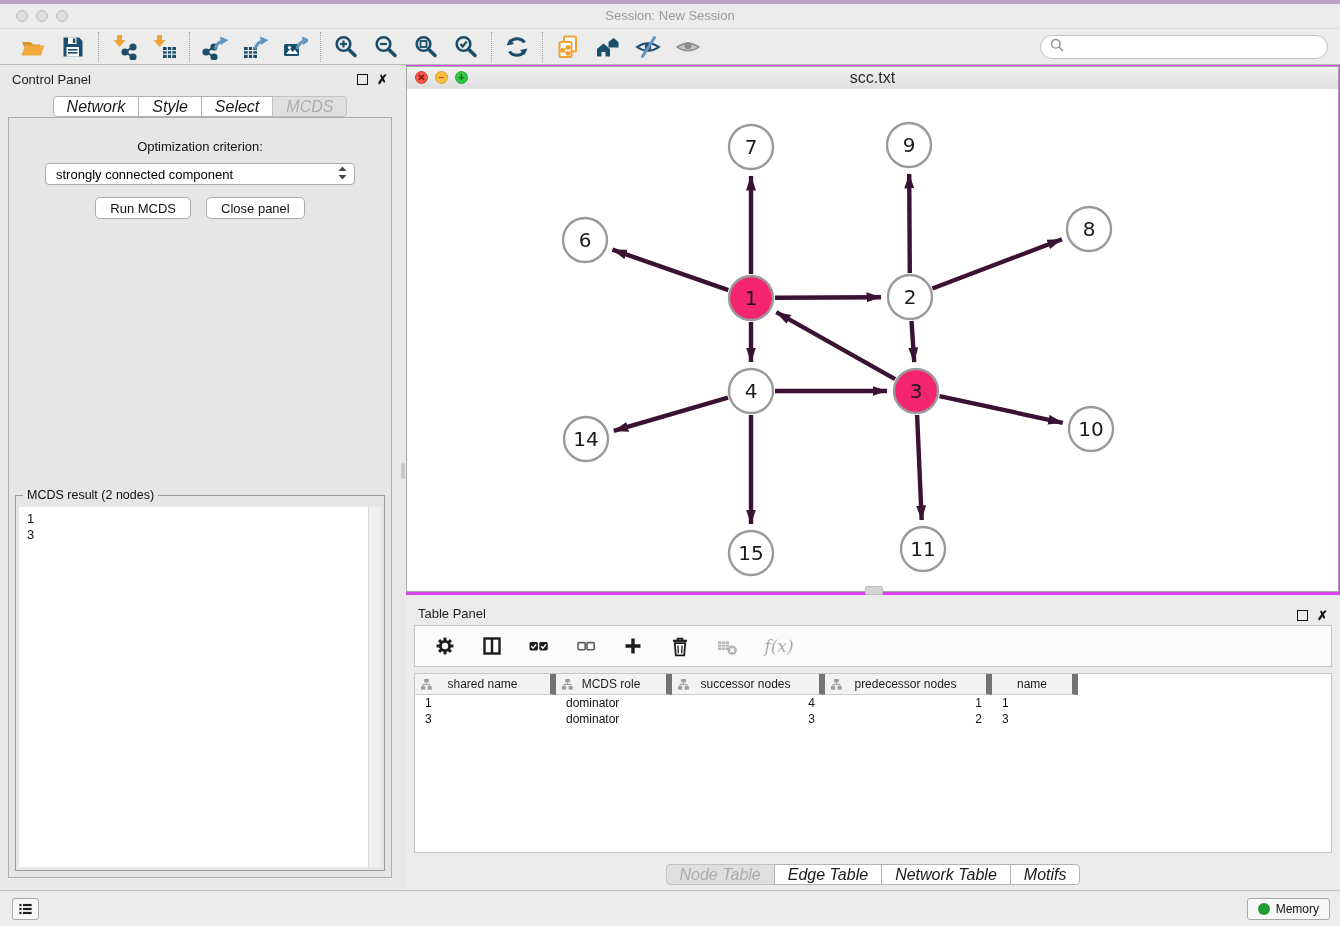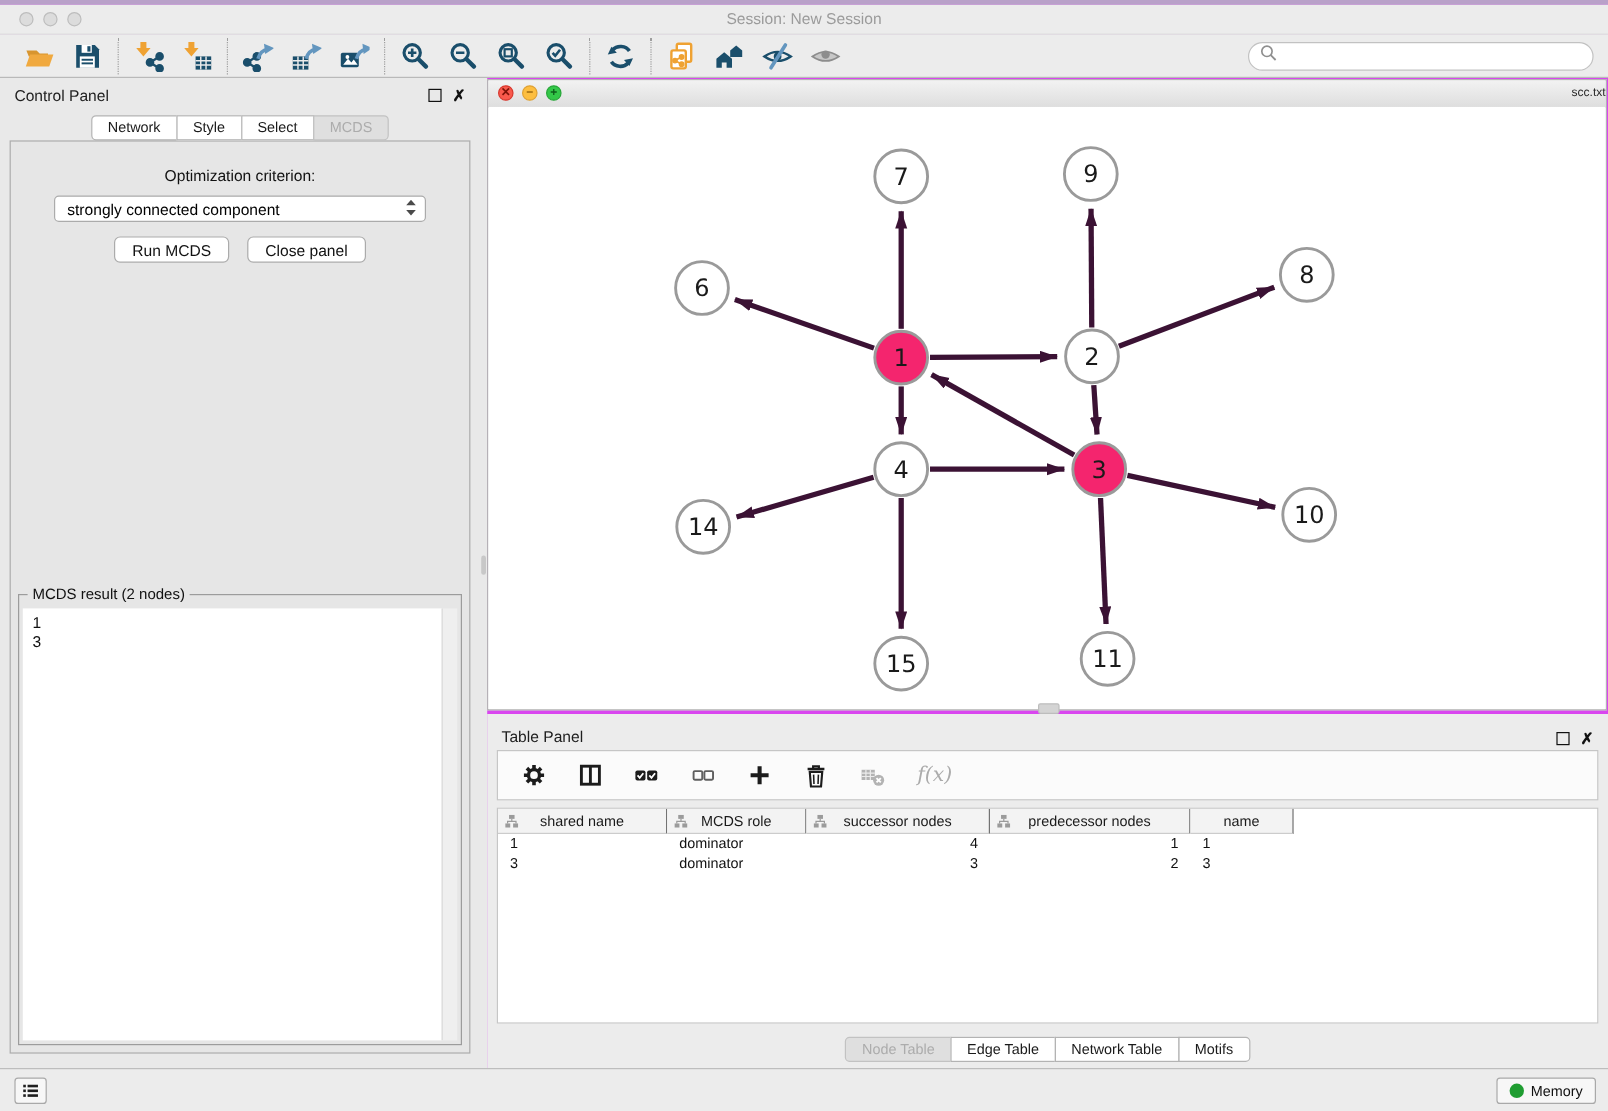--- a/index.html
+++ b/index.html
@@ -17,21 +17,21 @@
   .tb-btn{width:28px;height:28px;display:flex;align-items:center;justify-content:center;}
   .search-box{margin-left:auto;margin-right:4px;width:288px;height:24px;border:1px solid #C2C2C2;border-radius:13px;background:#FFF;display:flex;align-items:center;padding:0 9px;gap:6px;box-sizing:border-box;}
   .search-box input{border:none;outline:none;flex:1;font-size:13px;background:transparent;font-family:"Liberation Sans",sans-serif;}
   
   .control-panel{position:absolute;left:0;top:65px;width:400px;bottom:36px;background:#E9E9E9;}
   .cp-header{height:28px;display:flex;align-items:center;padding:0 12px;font-size:13px;color:#1E1E1E;}
   .panel-icons{margin-left:auto;display:flex;gap:9px;align-items:center;}
   .float-icon{width:9px;height:9px;border:1.6px solid #111;display:inline-block;}
   .close-icon{font-size:13px;font-weight:bold;color:#111;line-height:11px;}
   .cp-tabs{position:absolute;top:31px;left:0;right:0;display:flex;justify-content:center;z-index:2;}
-  .tab{border:1px solid #B3B3B3;background:#FFF;color:#1A1A1A;padding:2px 13px;font-size:12px;margin-left:-1px;line-height:15px;white-space:nowrap;}
+  .tab{border:1px solid #B3B3B3;background:#FFF;color:#1A1A1A;padding:2px 13px;font-size:16px;margin-left:-1px;line-height:15px;white-space:nowrap;font-style:italic;}
   .tab:first-child{border-radius:4px 0 0 4px;margin-left:0;}
   .tab:last-child{border-radius:0 4px 4px 0;}
   .tab.selected{background:#DFDFDF;color:#ACACAC;border-color:#C2C2C2;}
   .cp-content{position:absolute;left:8px;right:8px;top:52px;bottom:12px;background:#E6E6E6;border:1px solid #ADADAD;}
   .opt-label{margin-top:21px;text-align:center;font-size:13px;color:#111;}
   .criterion-select{margin:9px auto 0;width:310px;height:22px;background:#FFF;border:1px solid #ABABAB;border-radius:4px;display:flex;align-items:center;padding:0 6px 0 10px;font-size:13px;box-sizing:border-box;}
   .criterion-select .spin{margin-left:auto;}
   .btn-row{display:flex;justify-content:center;gap:15px;margin-top:12px;}
   .btn{height:22px;background:#FFF;border:1px solid #ABABAB;border-radius:5px;font-size:13px;padding:0 14px;display:flex;align-items:center;color:#111;}
   .result-fieldset{position:absolute;left:6px;right:6px;top:377px;bottom:6px;border:1px solid #9C9C9C;}
@@ -42,32 +42,32 @@
   .v-splitter{position:absolute;left:400px;top:65px;width:6px;bottom:36px;background:#E9E9E9;}
   .v-splitter .grip{position:absolute;top:398px;left:1px;width:4px;height:16px;background:#C8C8C8;border-radius:2px;}
   
   .network-window{position:absolute;left:406px;top:66px;width:933px;height:526px;background:#FFF;border:1px solid #A6A6A6;box-sizing:border-box;}
   .nw-titlebar{position:relative;height:22px;background:linear-gradient(#F2F2F2,#DEDEDE);border-bottom:1px solid #ABABAB;}
   .nw-traffic{position:absolute;left:8px;top:4px;display:flex;gap:7px;z-index:2;}
   .light{width:13px;height:13px;border-radius:50%;font-size:10px;line-height:12px;text-align:center;font-weight:bold;box-sizing:border-box;}
   .light.red{background:#F95A4D;border:1px solid #D8382E;color:#7E1208;}
   .light.yellow{background:#FDBE40;border:1px solid #DFA133;color:#92610D;}
   .light.green{background:#33C748;border:1px solid #27A638;color:#0E5E1B;}
-  .nw-title{text-align:right;line-height:21px;font-size:10px;color:#2A2A2A;}
+  .nw-title{text-align:center;line-height:21px;font-size:16px;color:#2A2A2A;}
   .nw-canvas{position:absolute;top:22px;left:0;right:0;bottom:0;background:#FFF;}
   .nw-grip{position:absolute;bottom:-4px;left:calc(50% - 8px);width:16px;height:7px;background:#D4D4D4;border:1px solid #BDBDBD;border-radius:2px;}
   
   .table-panel{position:absolute;left:406px;top:595px;right:0;bottom:36px;background:#ECECEC;}
   .tp-header{height:26px;display:flex;align-items:flex-end;padding:0 12px;font-size:13px;color:#1E1E1E;}
   .tp-toolbar{position:absolute;left:8px;right:8px;top:30px;height:42px;background:#FBFBFB;border:1px solid #C6C6C6;display:flex;align-items:center;gap:23px;padding:0 18px;box-sizing:border-box;}
   .tp-icon{display:flex;align-items:center;justify-content:center;width:24px;height:24px;text-align:center;}
   .fx-label{font-family:"DejaVu Serif",serif;font-style:italic;font-size:17px;color:#ABABAB;}
   .tp-table{position:absolute;left:8px;right:8px;top:78px;bottom:37px;background:#FFF;border:1px solid #C6C6C6;overflow:hidden;}
   .thead{display:flex;height:21px;}
-  .th{position:relative;background:#F3F3F3;border-right:1px solid #737373;border-bottom:1px solid #CCC;display:flex;align-items:center;justify-content:center;font-size:12px;color:#1A1A1A;box-sizing:border-box;}
+  .th{position:relative;background:#F3F3F3;border-right:6px solid #737373;border-bottom:1px solid #CCC;display:flex;align-items:center;justify-content:center;font-size:12px;color:#1A1A1A;box-sizing:border-box;}
   .th .tree{position:absolute;left:6px;top:5px;}
   .trow{display:flex;height:16px;}
   .td{font-size:12px;color:#111;line-height:16px;padding:0 10px;box-sizing:border-box;white-space:nowrap;overflow:hidden;}
   .tp-tabs{position:absolute;bottom:5px;left:0;right:0;display:flex;justify-content:center;}
   
   .statusbar{position:absolute;bottom:0;left:0;right:0;height:36px;background:#ECECEC;border-top:1px solid #BDBDBD;box-sizing:border-box;}
   .sb-list-btn{position:absolute;left:12px;top:7px;width:27px;height:22px;background:#F7F7F7;border:1px solid #A9A9A9;border-radius:3px;display:flex;align-items:center;justify-content:center;}
   .memory-btn{position:absolute;right:10px;top:7px;height:22px;background:#F7F7F7;border:1px solid #A9A9A9;border-radius:3px;display:flex;align-items:center;gap:6px;padding:0 10px;font-size:12px;color:#111;}
   .mem-dot{width:12px;height:12px;border-radius:50%;background:#1F9D31;}
 </style>

